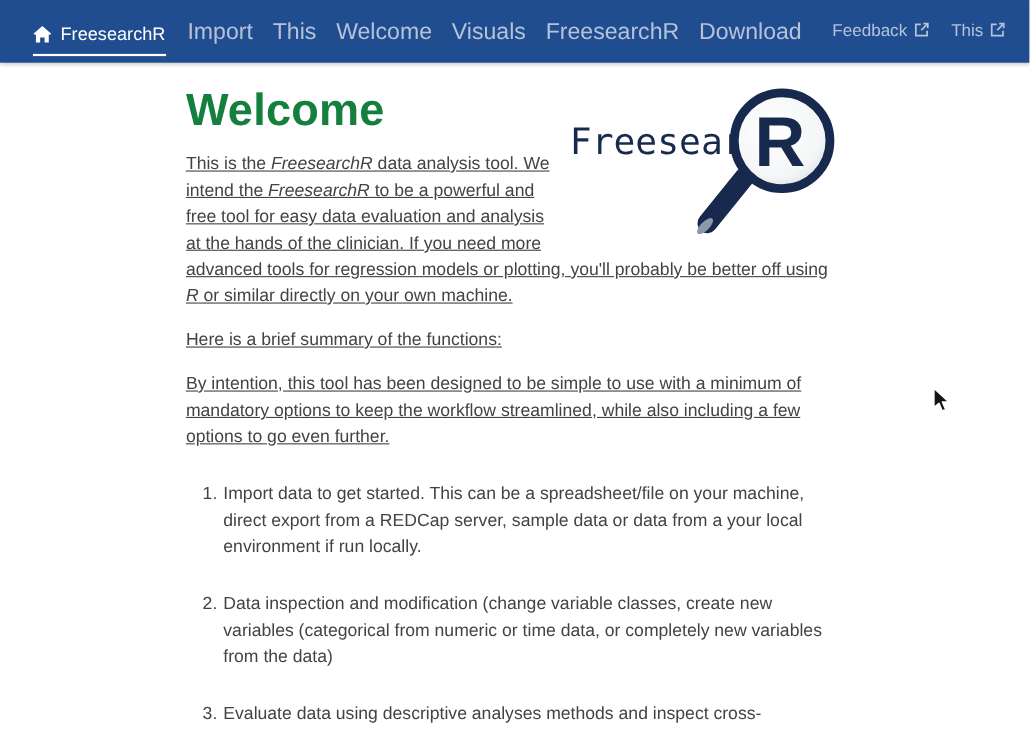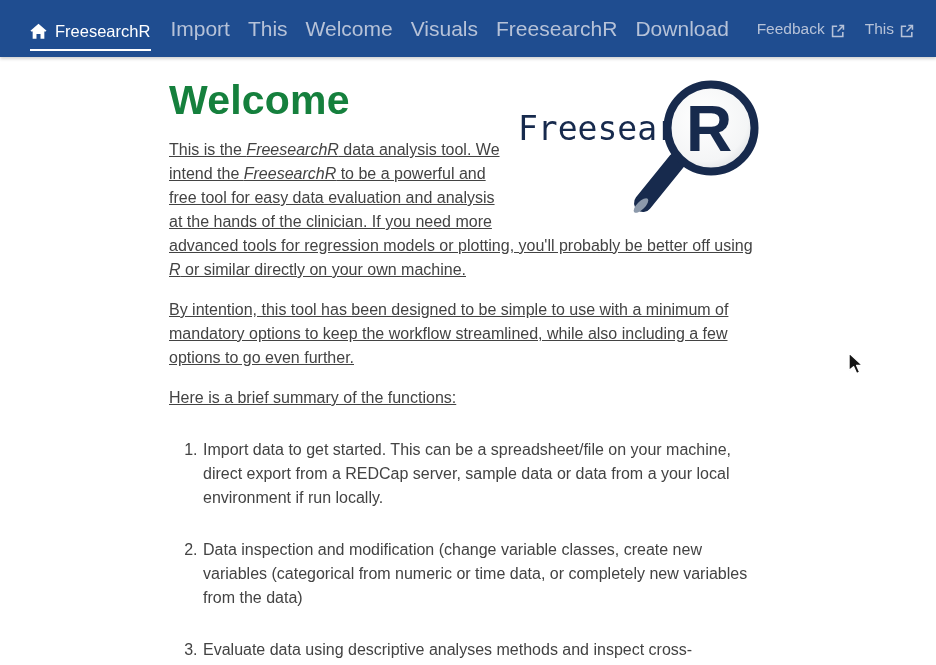--- a/index.html
+++ b/index.html
@@ -45,21 +45,21 @@
     cursor: pointer;
     white-space: nowrap;
   }
   .nav-right {
     margin-left: auto;
     display: flex;
     align-items: center;
   }
   .nav-link-ext {
     display: flex;
-    align-items: flex-end;
+    align-items: flex-start;
     gap: 6px;
     color: #b6c2d8;
     font-size: 15.5px;
     padding: 0 10px;
     cursor: pointer;
     white-space: nowrap;
   }
   .ext-icon svg { display:block; }
 
   
@@ -168,23 +168,23 @@
       <circle cx="197" cy="58" r="43.5" fill="url(#lensGrad)" stroke="#172a4d" stroke-width="8"></circle>
 
       <text x="172" y="81" font-family="Liberation Sans, sans-serif" font-weight="bold" font-size="64" fill="#172a4d" id="logo-lens-letter">R</text>
     </svg>
   </div>
 
   <h1 class="page-title">Welcome</h1>
 
   <p><span>This is the </span><span class="em">FreesearchR</span><span> data analysis tool. We intend the </span><span class="em">FreesearchR</span><span> to be a powerful and free tool for easy data evaluation and analysis at the hands of the clinician. If you need more advanced tools for regression models or plotting, you'll probably be better off using </span><span class="em">R</span><span> or similar directly on your own machine.</span></p>
 
+  <p>Here is a brief summary of the functions:</p>
+
   <p>By intention, this tool has been designed to be simple to use with a minimum of mandatory options to keep the workflow streamlined, while also including a few options to go even further.</p>
-
-  <p>Here is a brief summary of the functions:</p>
 
   <ol>
     <li>Import data to get started. This can be a spreadsheet/file on your machine, direct export from a REDCap server, sample data or data from a your local environment if run locally.</li>
     <li>Data inspection and modification (change variable classes, create new variables (categorical from numeric or time data, or completely new variables from the data)</li>
     <li>Evaluate data using descriptive analyses methods and inspect cross-correlations</li>
   </ol>
 
 </main>
 
 <div class="cursor">

